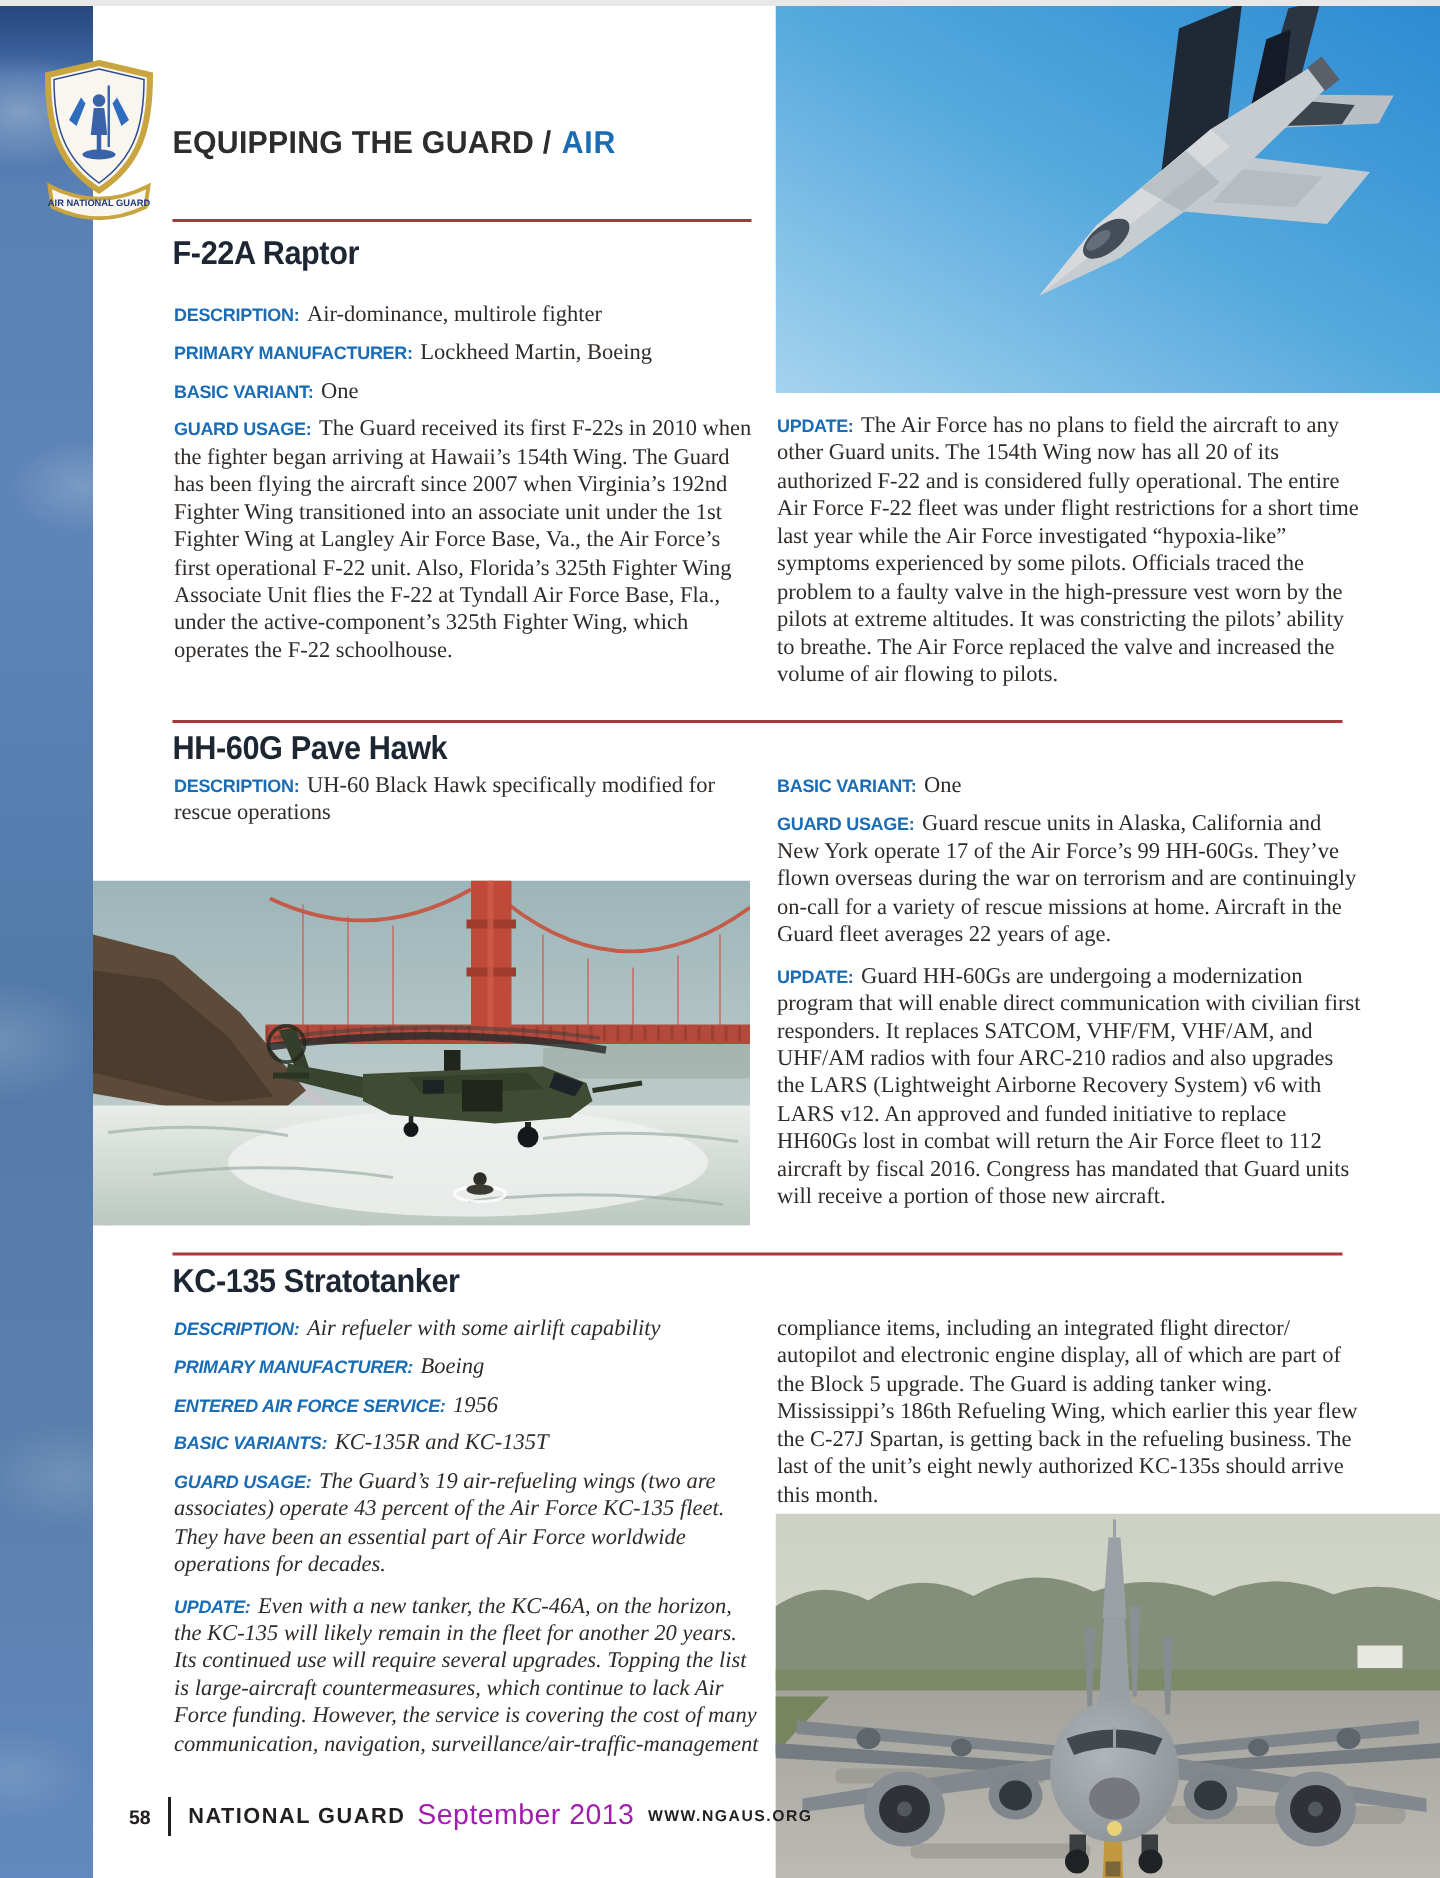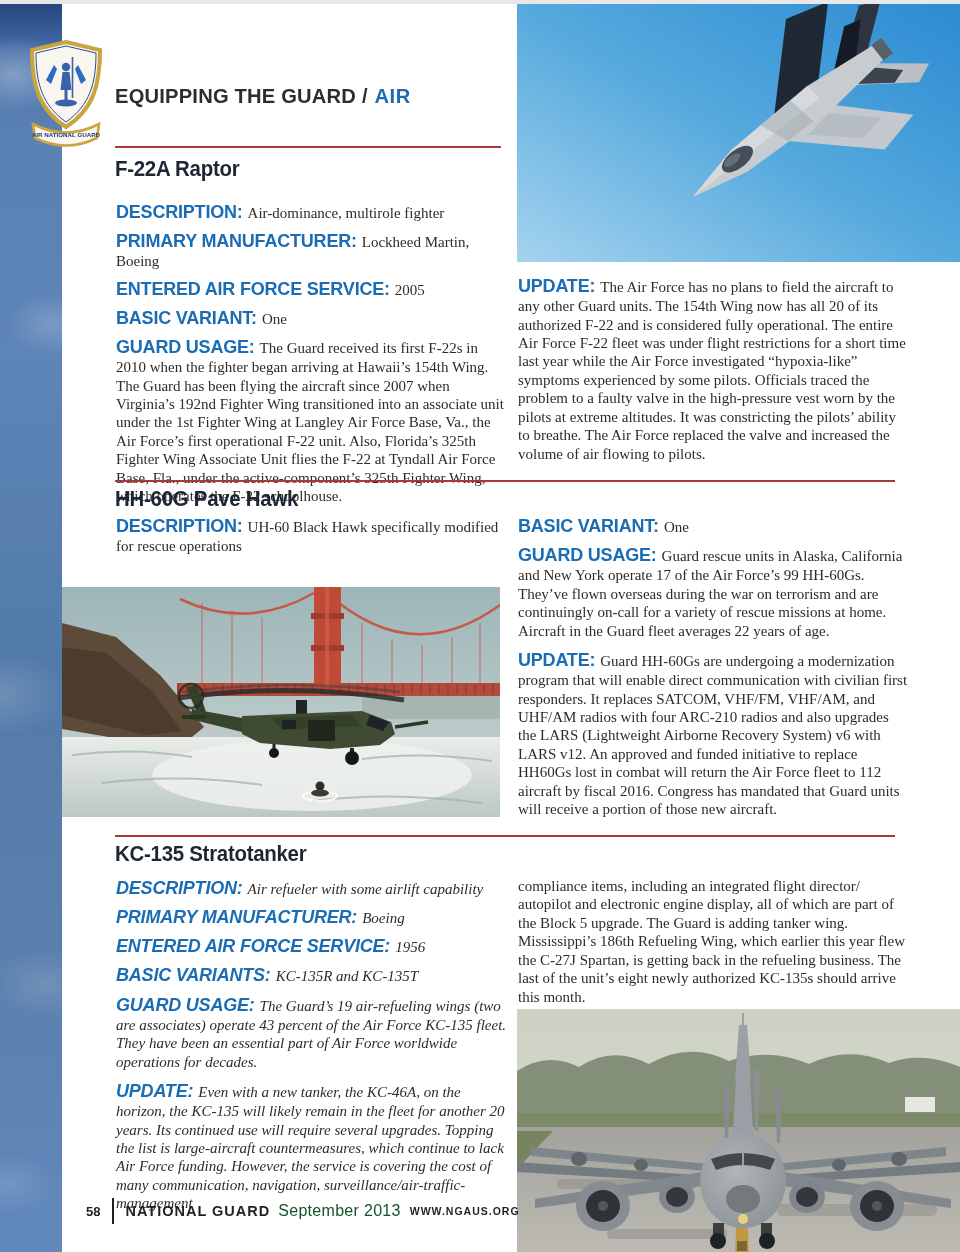--- a/index.html
+++ b/index.html
@@ -57,36 +57,36 @@
   .col.kc-right{left:518px;top:873px;width:392px;}
   p.spec,p.para{
     margin:0 0 7px 0;
     font-family:"Liberation Serif",serif;
     font-size:15px;line-height:1.23;color:var(--body-text,#2f2b28);
   }
   p.para{margin-bottom:9px;text-align:left;}
   .lbl{
     font-family:"Liberation Sans",sans-serif;
     font-weight:700;color:var(--accent-blue,#1a6cb5);
-    font-size:18px;letter-spacing:-.2px;margin-right:5px;
+    font-size:12px;letter-spacing:-.2px;margin-right:5px;
   }
   
   .photo{position:absolute;display:block;}
   .photo.f22{left:517px;top:0;width:443px;height:258px;}
   .photo.hh60{left:62px;top:583px;width:438px;height:230px;}
   .photo.kc135{left:517px;top:1005px;width:443px;height:247px;}
   
   .footer{
     position:absolute;left:86px;top:1192px;height:30px;
     display:flex;align-items:center;color:var(--footer-text,#231f20);
   }
   .footer .num{font-size:13px;font-weight:700;}
   .footer .bar{width:2px;height:26px;background:#231f20;margin:0 11px 0 12px;}
   .footer .mag{font-size:14.5px;font-weight:700;letter-spacing:1px;}
-  .footer .issue{font-size:16px;color:#14532d;margin-left:8px;letter-spacing:.3px;}
+  .footer .issue{font-size:19px;color:#a21caf;margin-left:8px;letter-spacing:.3px;}
   .footer .site{font-size:10.5px;font-weight:700;letter-spacing:1px;margin-left:9px;text-transform:uppercase;}
 </style>
 </head>
 <body>
 
 <div class="page">
 
   <div class="sidebar">
     <div class="clouds"></div>
     <div class="corner"></div>
@@ -136,21 +136,20 @@
       <ellipse cx="-56" cy="-4" rx="8" ry="3.5" fill="#6d7781" opacity=".8"></ellipse>
     </g>
   </svg>
 
   <div class="rule r1"></div>
   <h2 class="sec t1">F-22A Raptor</h2>
 
   <div class="col f22-left">
     <p class="spec"><span class="lbl">DESCRIPTION:</span><span>Air-dominance, multirole fighter</span></p>
     <p class="spec"><span class="lbl">PRIMARY MANUFACTURER:</span><span>Lockheed Martin, Boeing</span></p>
-    <p class="spec"><span class="lbl">ENTERED AIR FORCE SERVICE:</span><span>2005</span></p>
     <p class="spec"><span class="lbl">BASIC VARIANT:</span><span>One</span></p>
     <p class="para"><span class="lbl">GUARD USAGE:</span><span>The Guard received its first F-22s in 2010 when the fighter began arriving at Hawaii’s 154th Wing. The Guard has been flying the aircraft since 2007 when Virginia’s 192nd Fighter Wing transitioned into an associate unit under the 1st Fighter Wing at Langley Air Force Base, Va., the Air Force’s first operational F-22 unit. Also, Florida’s 325th Fighter Wing Associate Unit flies the F-22 at Tyndall Air Force Base, Fla., under the active-component’s 325th Fighter Wing, which operates the F-22 schoolhouse.</span></p>
   </div>
 
   <div class="col f22-right">
     <p class="para"><span class="lbl">UPDATE:</span><span>The Air Force has no plans to field the aircraft to any other Guard units. The 154th Wing now has all 20 of its authorized F-22 and is considered fully operational. The entire Air Force F-22 fleet was under flight restrictions for a short time last year while the Air Force investigated “hypoxia-like” symptoms experienced by some pilots. Officials traced the problem to a faulty valve in the high-pressure vest worn by the pilots at extreme altitudes. It was  constricting the pilots’ ability to breathe. The Air Force replaced the valve and increased the volume of air flowing to pilots.</span></p>
   </div>
 
   <div class="rule r2"></div>
   <h2 class="sec t2">HH-60G Pave Hawk</h2>

